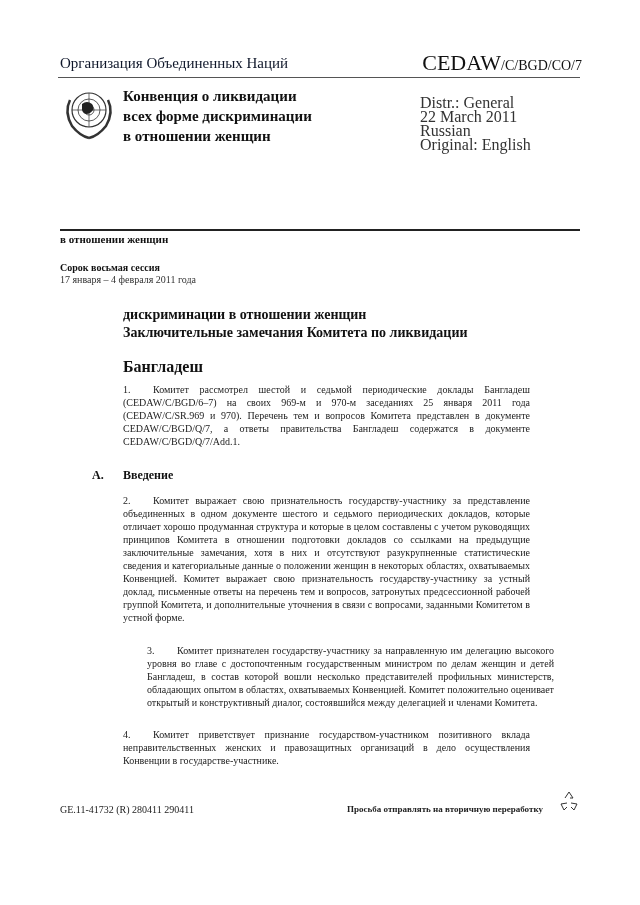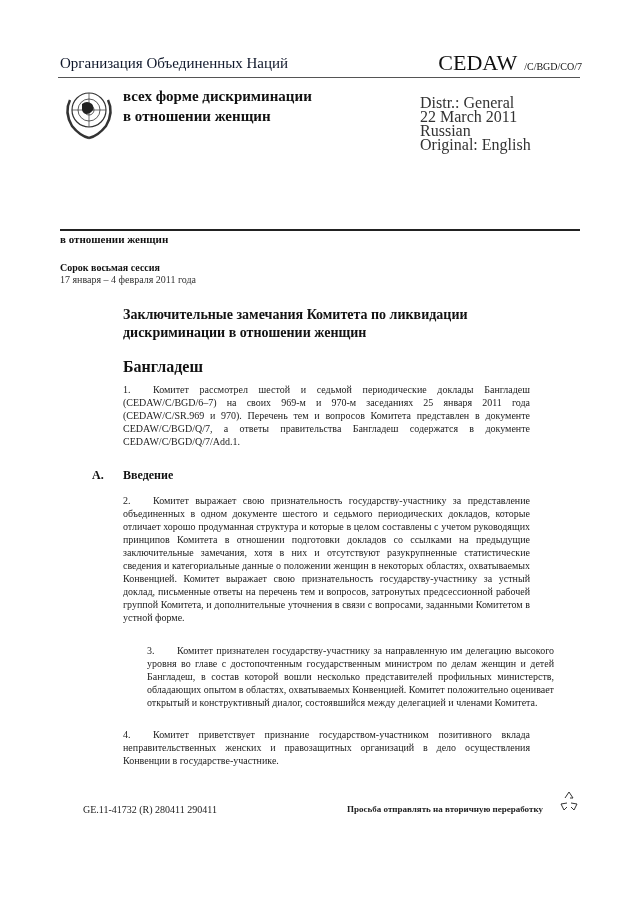--- a/index.html
+++ b/index.html
@@ -1,36 +1,36 @@
 <!DOCTYPE html>
 <html><head>
 <meta charset="utf-8">
 <style>
   html, body { margin:0; padding:0; background:#fff; }
   body { width:640px; height:905px; position:relative; overflow:hidden;
          font-family:"Liberation Serif", "DejaVu Serif", serif; color:#111; }
   .abs { position:absolute; }
   .org { left:60px; top:55px; font-size:15px; color:#0f172a; }
   .symbol { right:58px; top:50px; font-size:22px; color:#111; }
-  .symbol small { font-size:10px;margin-left:7px; }
+  .symbol small { font-size:14px; }
   .rule1 { left:58px; top:77px; width:522px; height:1px; background:#555; }
   .emblem { left:62px; top:82px; width:54px; height:60px; }
   .body-title { left:123px; top:86px; font-size:15px; font-weight:bold; line-height:20px; }
   .distr { left:420px; top:96px; font-size:16px; line-height:14px; color:#333; }
   .rule2 { left:60px; top:229px; width:520px; height:2px; background:#222; }
   .committee { left:60px; top:232px; font-size:11px; font-weight:bold; line-height:14px; }
   .session { left:60px; top:262px; font-size:10px; font-weight:bold; }
   .dates { left:60px; top:274px; font-size:10px; color:#333; }
   .doc-title { left:123px; top:306px; font-size:14px; font-weight:bold; line-height:18px; width:410px; }
   .country { left:123px; top:358px; font-size:16px; font-weight:bold; }
   .para { left:123px; width:407px; font-size:10px; line-height:13px; text-align:justify; color:#222; }
   .para .num { display:inline-block; width:30px; }
   .section { left:92px; top:468px; font-size:12px; font-weight:bold; }
   .section .letter { display:inline-block; width:31px; }
-  .footer-left { left:60px; top:804px; font-size:10px; color:#222;margin-left:23px; }
+  .footer-left { left:60px; top:804px; font-size:10px; color:#222; }
   .footer-right { left:347px; top:804px; font-size:9px; font-weight:bold; color:#222; }
   .recycle { left:558px; top:790px; width:22px; height:22px; }
 </style>
 </head>
 <body>
 
 <div class="abs org">Организация Объединенных Наций</div>
 <div class="abs symbol"><span>CEDAW</span><small>/C/BGD/CO/7</small></div>
 <div class="abs rule1"></div>
 
@@ -39,41 +39,42 @@
   <circle cx="27" cy="28" r="11" fill="none" stroke="#333" stroke-width="0.8"></circle>
   <circle cx="27" cy="28" r="5" fill="none" stroke="#333" stroke-width="0.8"></circle>
   <line x1="10" y1="28" x2="44" y2="28" stroke="#333" stroke-width="0.7"></line>
   <line x1="27" y1="11" x2="27" y2="45" stroke="#333" stroke-width="0.7"></line>
   <path d="M20 22 q5 -4 10 0 q4 5 -2 9 q-6 3 -8 -3z" fill="#222"></path>
   <path d="M8 18 q-6 12 2 26 q8 10 17 12" fill="none" stroke="#333" stroke-width="2.5"></path>
   <path d="M46 18 q6 12 -2 26 q-8 10 -17 12" fill="none" stroke="#333" stroke-width="2.5"></path>
 </svg>
 
 <div class="abs body-title">
+  <div>Конвенция о ликвидации</div>
   <div>всех форме дискриминации</div>
   <div>в отношении женщин</div>
 </div>
 
 <div class="abs distr">
   <div>Distr.: General</div>
   <div>22 March 2011</div>
   <div>Russian</div>
   <div>Original: English</div>
 </div>
 
 <div class="abs rule2"></div>
 <div class="abs committee">
   <div>в отношении женщин</div>
 </div>
 <div class="abs session">Сорок восьмая сессия</div>
 <div class="abs dates">17 января – 4 февраля 2011 года</div>
 
 <div class="abs doc-title">
+  <div>дискриминации в отношении женщин</div>
   <div>Заключительные замечания Комитета по ликвидации</div>
-  <div>дискриминации в отношении женщин</div>
 </div>
 
 <div class="abs country">Бангладеш</div>
 
 <div class="abs para" style="top:383px;">
   <span class="num">1.</span><span>Комитет рассмотрел шестой и седьмой периодические доклады Бангладеш (CEDAW/C/BGD/6–7) на своих 969-м и 970-м заседаниях 25 января 2011 года (CEDAW/C/SR.969 и 970). Перечень тем и вопросов Комитета представлен в документе CEDAW/C/BGD/Q/7, а ответы правительства Бангладеш содержатся в документе CEDAW/C/BGD/Q/7/Add.1.</span>
 </div>
 
 <div class="abs section">
   <span class="letter">A.</span><span>Введение</span>

